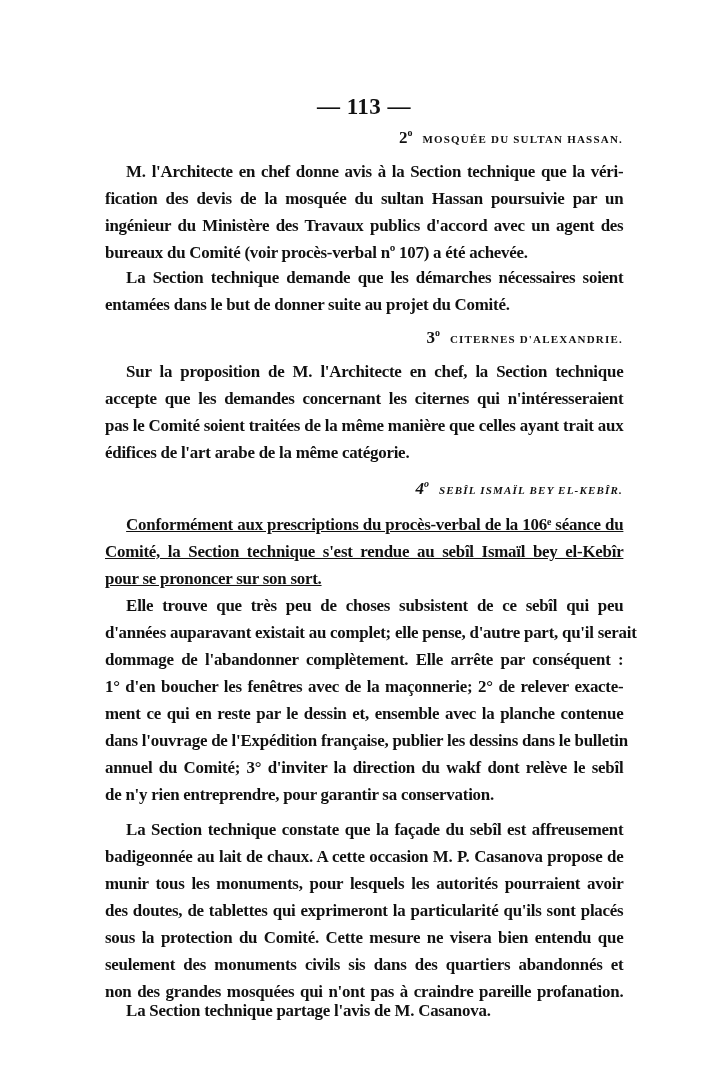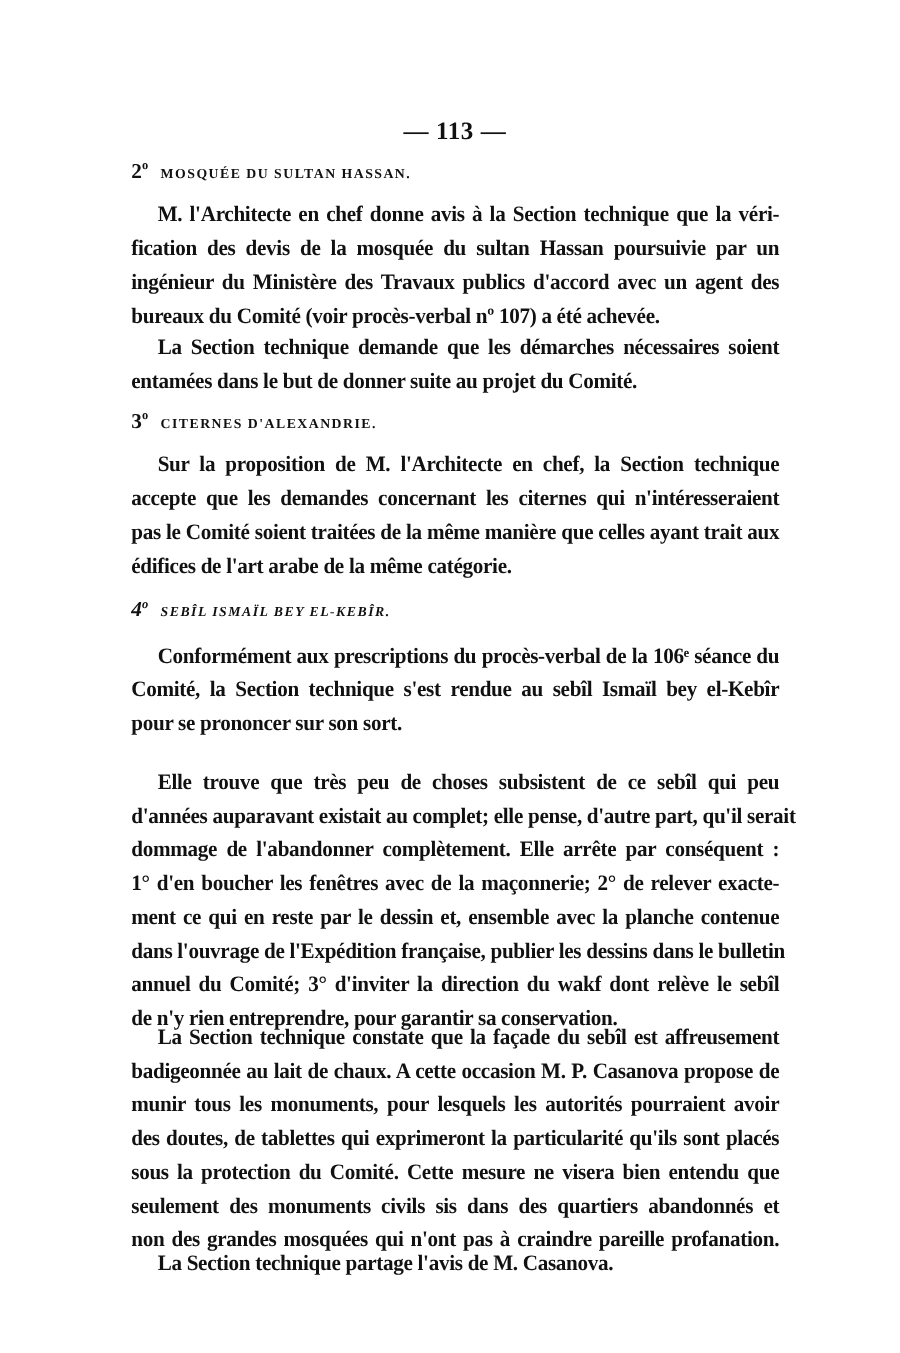--- a/index.html
+++ b/index.html
@@ -20,29 +20,29 @@
       left: 105px;
       top: 0;
       width: 518px;
     }
     .folio {
       position: absolute;
       top: 94px;
       left: 0;
       width: 518px;
       text-align: center;
-      font-size: 20px;
+      font-size: 23px;
       font-weight: bold;
       letter-spacing: 0.5px;
     }
     .heading {
       position: absolute;
       left: 0;
       width: 518px;
-      text-align: left;
+      text-align: right;
       font-weight: bold;
       font-size: 11px;
       letter-spacing: 1.2px;
       text-transform: uppercase;
     }
     .heading .num {
       font-size: 17px;
       letter-spacing: 0;
       text-transform: none;
       margin-right: 6px;
@@ -111,27 +111,27 @@
     <span class="line">accepte que les demandes concernant les citernes qui n'intéresseraient</span>
     <span class="line">pas le Comité soient traitées de la même manière que celles ayant trait aux</span>
     <span class="line last">édifices de l'art arabe de la même catégorie.</span>
   </div>
 
   <div class="heading" style="top:478px;font-style:italic;">
     <span class="num"><span>4</span><sup>o</sup></span>
     <span>Sebîl Ismaïl bey el-Kebîr.</span>
   </div>
 
-  <div class="para" style="top:511px;">
+  <div class="para" style="top:511px;text-decoration:underline;">
     <span class="line indent">Conformément aux prescriptions du procès-verbal de la 106ᵉ séance du</span>
     <span class="line">Comité, la Section technique s'est rendue au sebîl Ismaïl bey el-Kebîr</span>
     <span class="line last">pour se prononcer sur son sort.</span>
   </div>
 
-  <div class="para" style="top:612px;">
+  <div class="para" style="top:592px;">
     <span class="line indent">Elle trouve que très peu de choses subsistent de ce sebîl qui peu</span>
     <span class="line">d'années auparavant existait au complet; elle pense, d'autre part, qu'il serait</span>
     <span class="line">dommage de l'abandonner complètement. Elle arrête par conséquent :</span>
     <span class="line">1° d'en boucher les fenêtres avec de la maçonnerie; 2° de relever exacte-</span>
     <span class="line">ment ce qui en reste par le dessin et, ensemble avec la planche contenue</span>
     <span class="line">dans l'ouvrage de l'Expédition française, publier les dessins dans le bulletin</span>
     <span class="line">annuel du Comité; 3° d'inviter la direction du wakf dont relève le sebîl</span>
     <span class="line last">de n'y rien entreprendre, pour garantir sa conservation.</span>
   </div>
 

